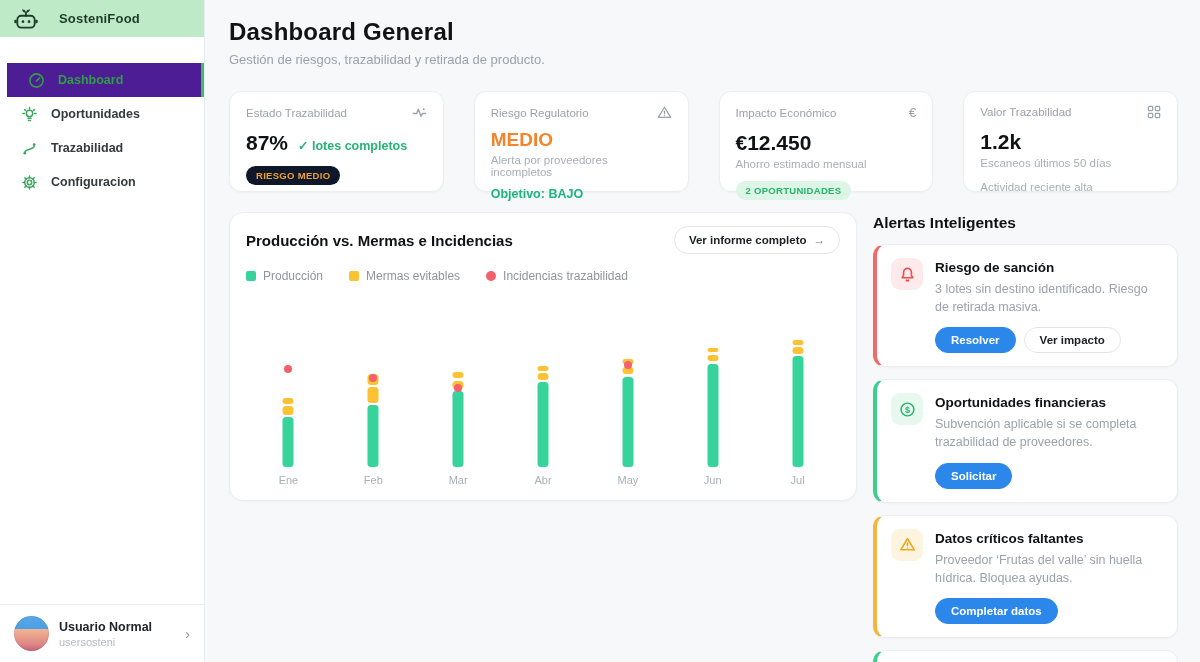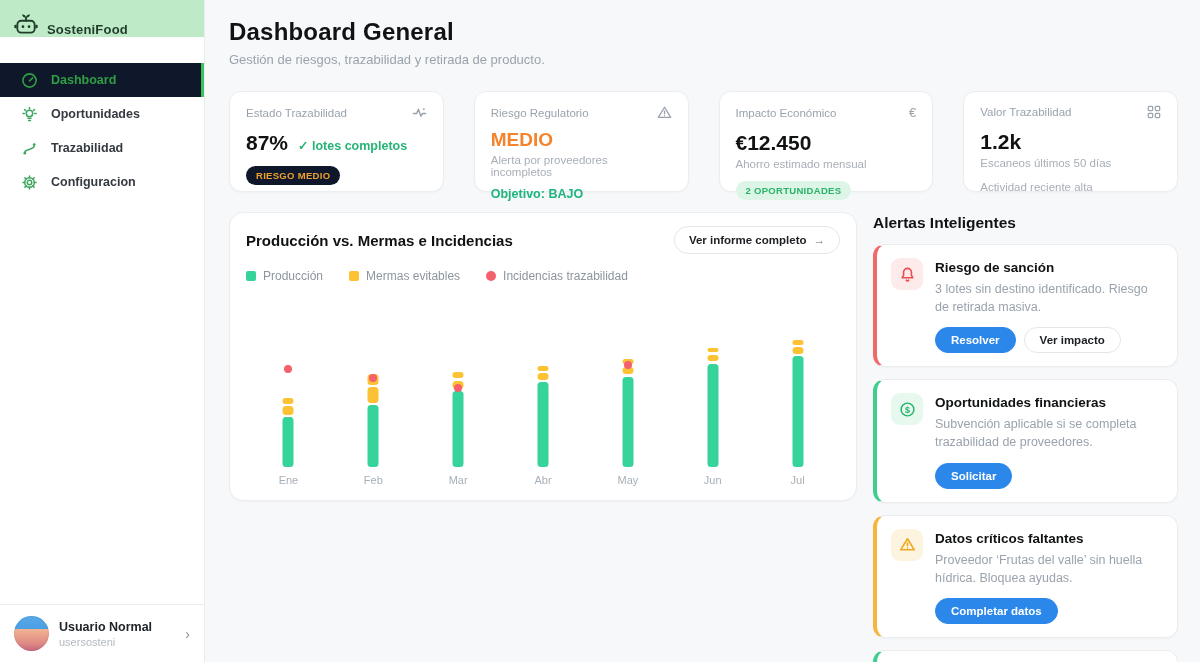--- a/index.html
+++ b/index.html
@@ -10,32 +10,32 @@
     color: #16191d;
     position: relative;
   }
 
   
   .sidebar {
     position: absolute; left: 0; top: 0; width: 205px; height: 662px;
     background: #ffffff; border-right: 1px solid #e9ecef;
   }
   .logo-bar {
-    height: 37px; background: #bfeac7; display: flex; align-items: flex-end;
-    gap: 8px; padding: 0 13px;
+    height: 37px; background: #bfeac7; display: flex; align-items: center;
+    gap: 20px; padding: 0 13px;
   }
   .logo-text { font-size: 13px; font-weight: 800; color: #1f3c2b; letter-spacing: .2px; }
   .nav { margin-top: 26px; }
   .nav-item {
     height: 34px; display: flex; align-items: center; gap: 13px;
     padding-left: 21px; font-size: 12.5px; font-weight: 700; color: #343a40;
     cursor: pointer;
   }
   .nav-item.active {
-    background: #0f172a; border-right: 3px solid #3fbf5f; color: #2f9e44;
+    background: #4c1d95; border-right: 3px solid #3fbf5f; color: #2f9e44; margin-left: 7px;
   }
   .nav-icon { width: 17px; height: 17px; flex: 0 0 17px; display: flex; align-items: center; }
   .side-footer {
     position: absolute; left: 0; right: 0; bottom: 0; border-top: 1px solid #ececee;
     padding: 11px 14px; display: flex; align-items: center; gap: 10px; cursor: pointer;
     background: #fff;
   }
   .avatar {
     width: 35px; height: 35px; border-radius: 50%;
     background: linear-gradient(180deg, #58a9e8 0%, #4b9fe3 36%, #f2b592 36%, #e08a85 78%, #c4657a 100%);

